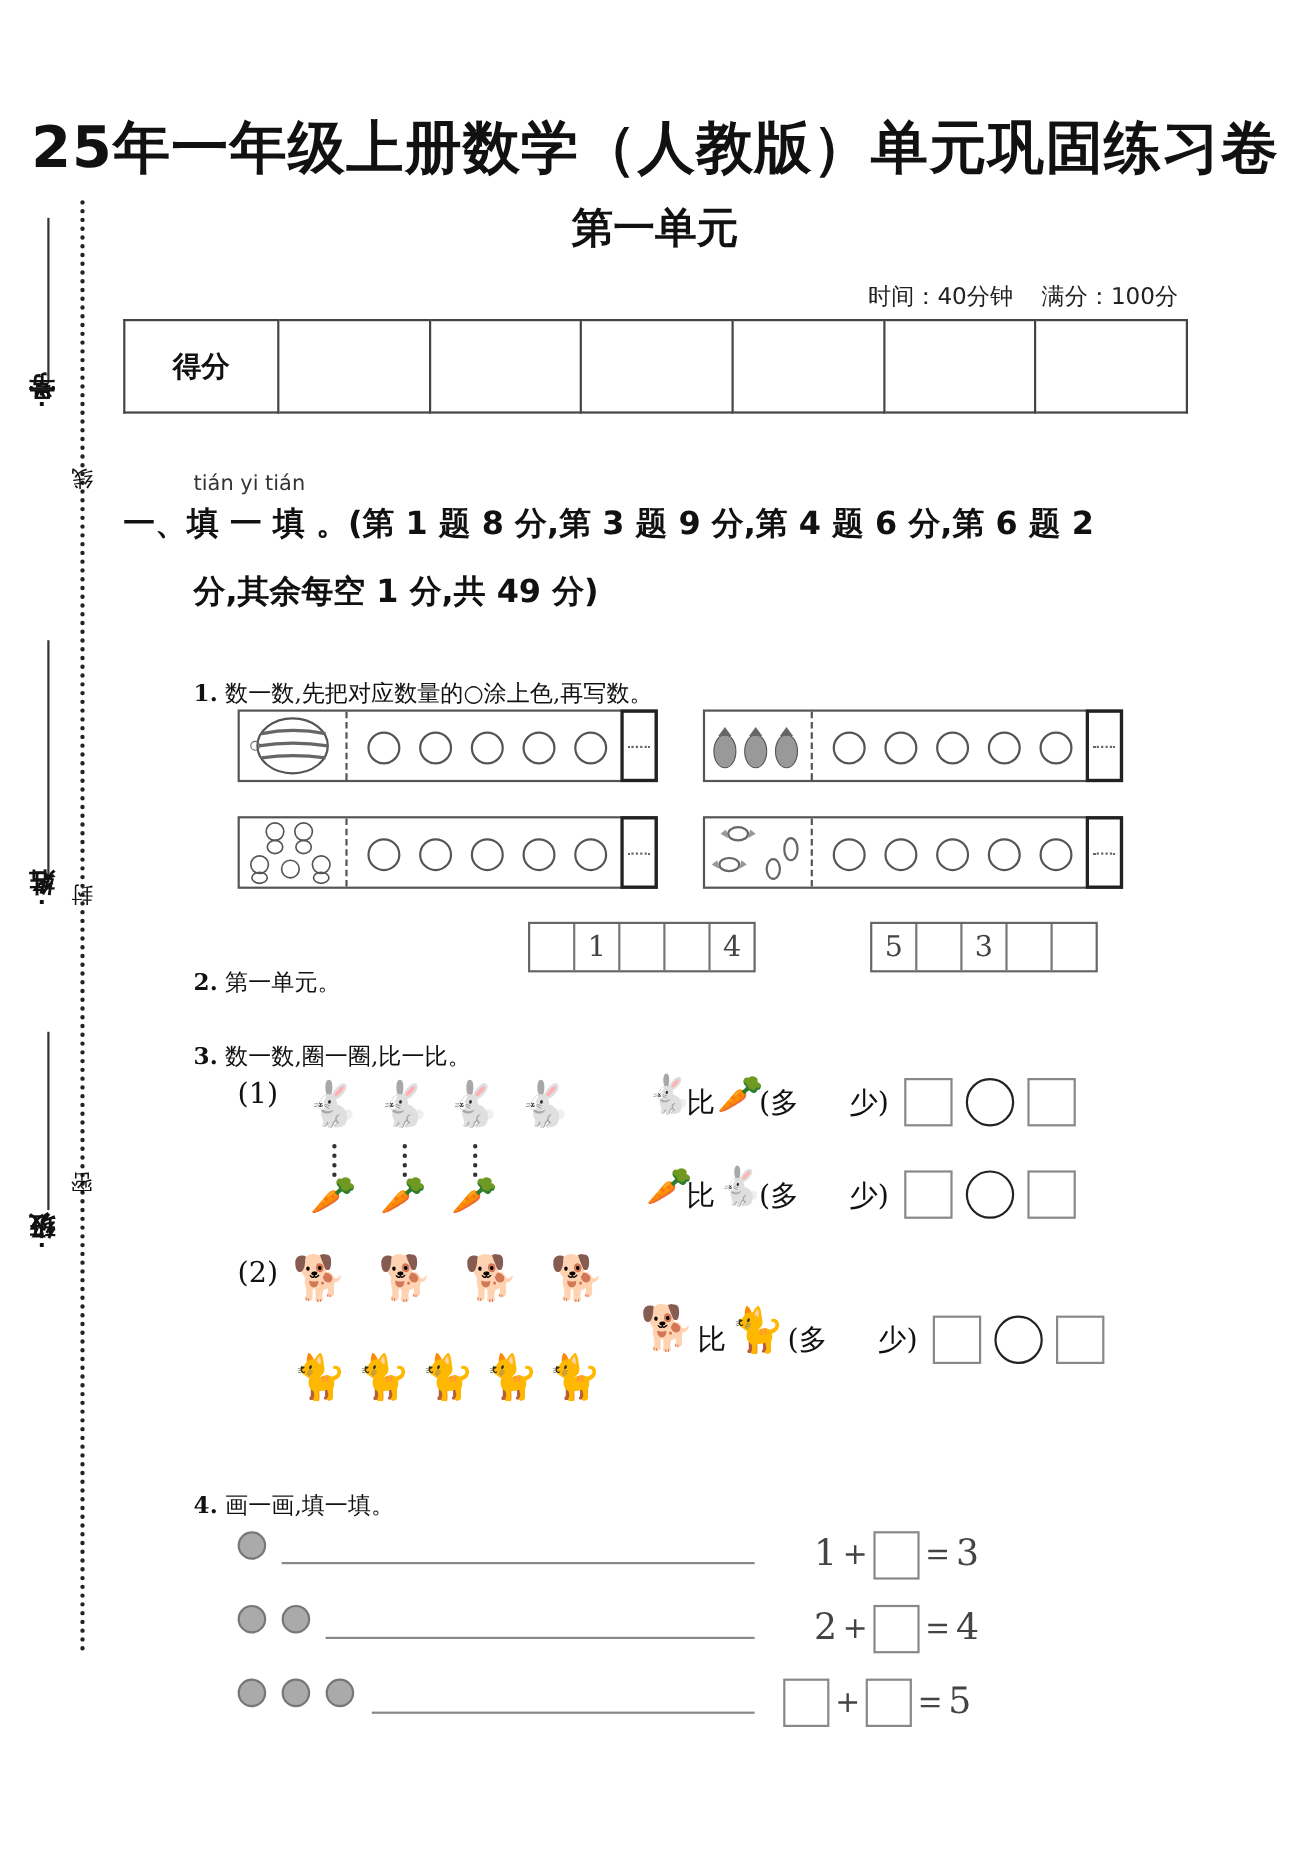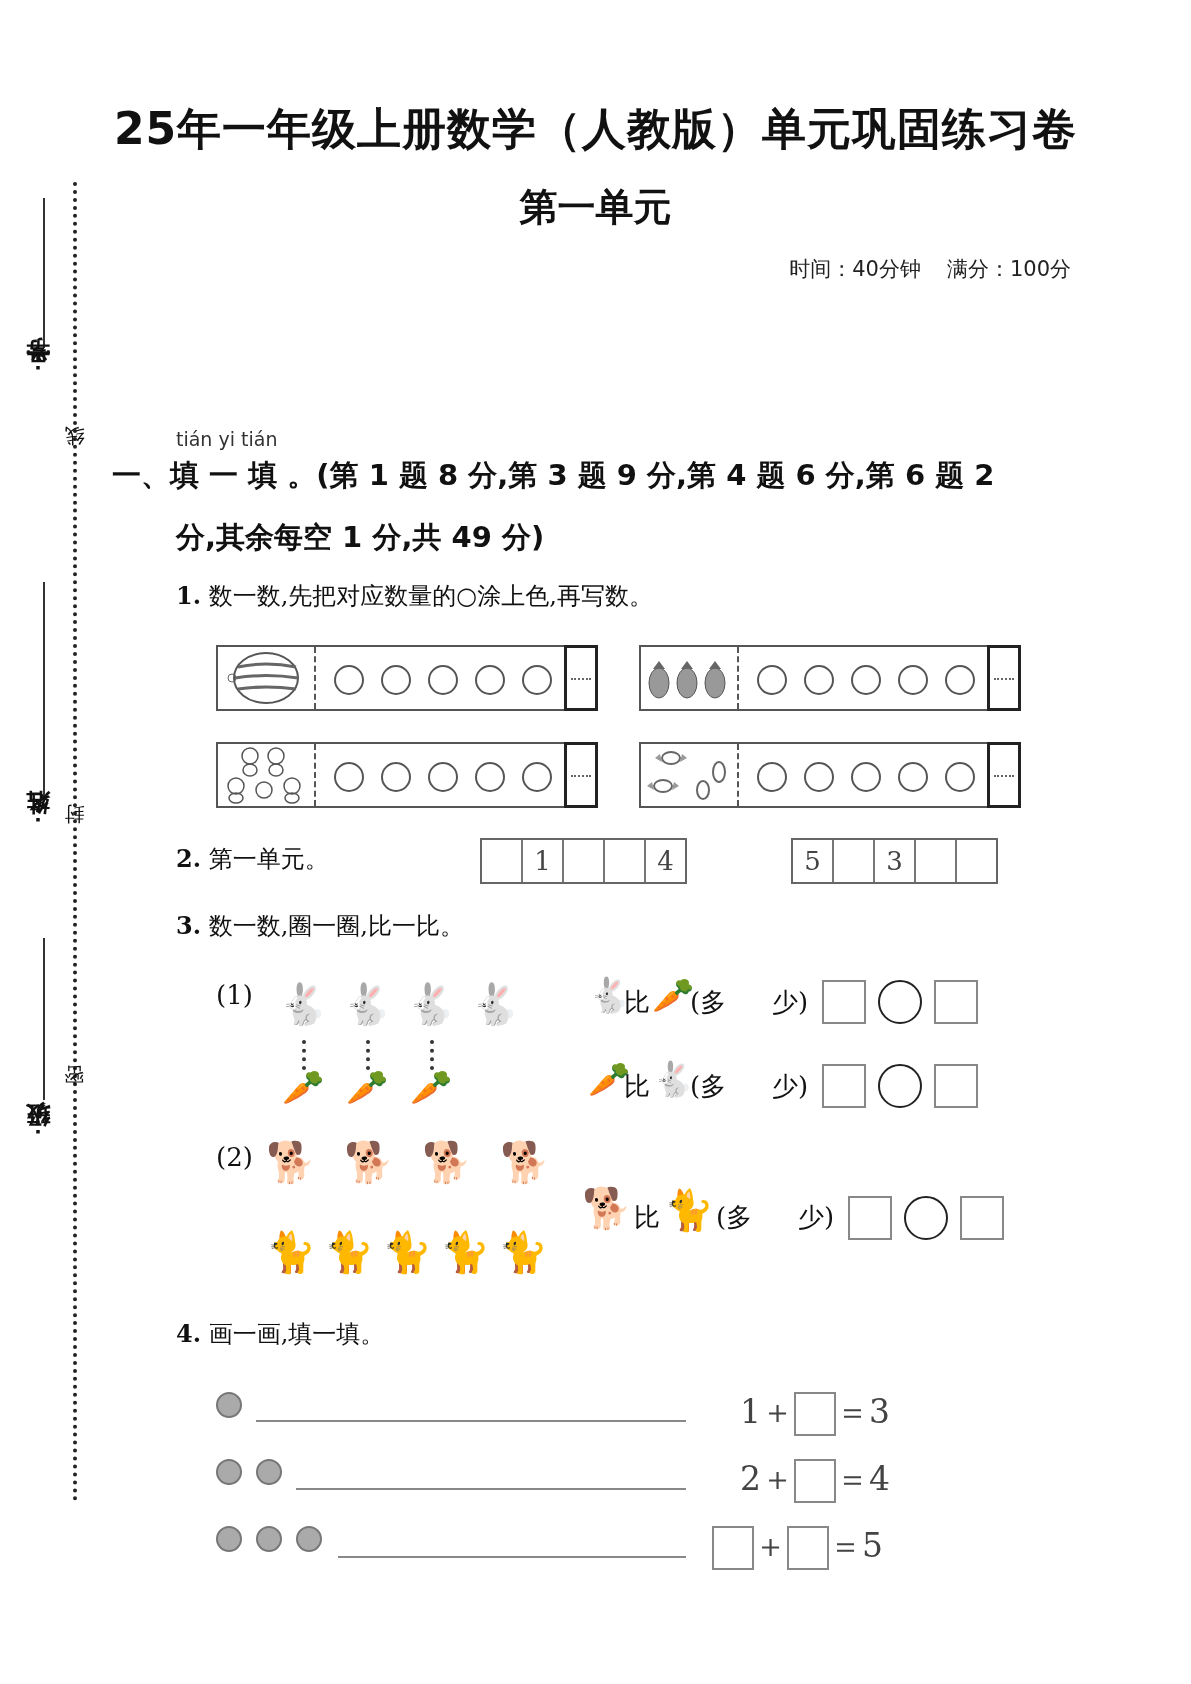--- a/index.html
+++ b/index.html
@@ -1,33 +1,33 @@
 <!DOCTYPE html>
 <html><head>
 <meta charset="utf-8">
 <style>
   html, body { margin:0; padding:0; }
   body { width:1191px; height:1684px; background:#fff; position:relative; overflow:hidden;
          font-family:"DejaVu Sans", sans-serif; color:#111; }
   .abs { position:absolute; }
-  .title { top:100px; left:0; width:1191px; text-align:center; font-size:44px; font-weight:bold; letter-spacing:1px; }
+  .title { top:100px; left:0; width:1191px; text-align:center; font-size:52px; font-weight:bold; letter-spacing:1px; }
   .subtitle { top:182px; left:0; width:1191px; text-align:center; font-size:38px; font-weight:bold; }
   .meta { top:255px; right:120px; font-size:21px; color:#222; }
   .meta span + span { margin-left:26px; }
   table.score { position:absolute; top:290px; left:112px; width:968px; height:86px; border-collapse:collapse; }
   table.score td { border:2px solid #444; text-align:center; font-size:26px; font-weight:bold; height:40px; }
   table.score td:first-child { width:136px; }
   
   .dash { left:73px; top:182px; height:1320px; border-left:4px dotted #222; }
   .vlabel { writing-mode:vertical-rl; transform:rotate(180deg); font-size:24px; font-weight:bold; }
   .vline { width:2px; background:#333; }
   .seal { font-size:20px; writing-mode:vertical-rl; transform:rotate(180deg); }
   .pinyin { font-size:19px; color:#333; }
   .sec { font-size:29px; font-weight:bold; }
-  .q { font-family:"DejaVu Serif", serif; font-size:24px; }
+  .q { font-family:"DejaVu Serif", serif; font-size:21px;margin-top:36px; }
   .q b { font-weight:bold; }
   .cbox { position:absolute; border:2px solid #555; height:66px; width:382px; box-sizing:border-box; }
   .cbox .pic { position:absolute; left:0; top:0; width:96px; height:62px; border-right:2px dashed #555; }
   .cbox .circ { position:absolute; top:18px; width:26px; height:26px; border:2px solid #555; border-radius:50%; }
   .cbox .ans { position:absolute; right:-2px; top:-2px; width:34px; height:66px; border:3px solid #222; box-sizing:border-box; }
   .cbox .ans i { position:absolute; left:4px; right:4px; top:30px; border-top:2px dotted #666; }
   .seq { position:absolute; display:flex; height:42px; border:2px solid #666; }
   .seq div { width:39px; border-right:2px solid #777; font-family:"DejaVu Serif", serif; font-size:26px; color:#444; text-align:center; line-height:42px; }
   .seq div:last-child { border-right:none; }
   .sq { position:absolute; width:40px; height:40px; border:2px solid #888; }
@@ -44,20 +44,29 @@
 <body>
 
 <div class="abs title">25年一年级上册数学（人教版）单元巩固练习卷</div>
 <div class="abs subtitle">第一单元</div>
 <div class="abs meta">
   <span>时间：40分钟</span><span>满分：100分</span>
 </div>
 
 <table class="score">
   <tbody>
+  <tr>
+    <td>得分</td>
+    <td></td>
+    <td></td>
+    <td></td>
+    <td></td>
+    <td></td>
+    <td></td>
+  </tr>
 </tbody>
   </table>
 
 <div class="abs dash"></div>
 <div class="abs vline" style="left:43px; top:198px; height:150px;"></div>
 <div class="abs vlabel" style="left:22px; top:358px;">学号：</div>
 <div class="abs seal" style="left:60px; top:462px; background:#fff;">线</div>
 <div class="abs vline" style="left:43px; top:582px; height:220px;"></div>
 <div class="abs vlabel" style="left:22px; top:810px;">姓名：</div>
 <div class="abs seal" style="left:60px; top:840px; background:#fff;">封</div>

